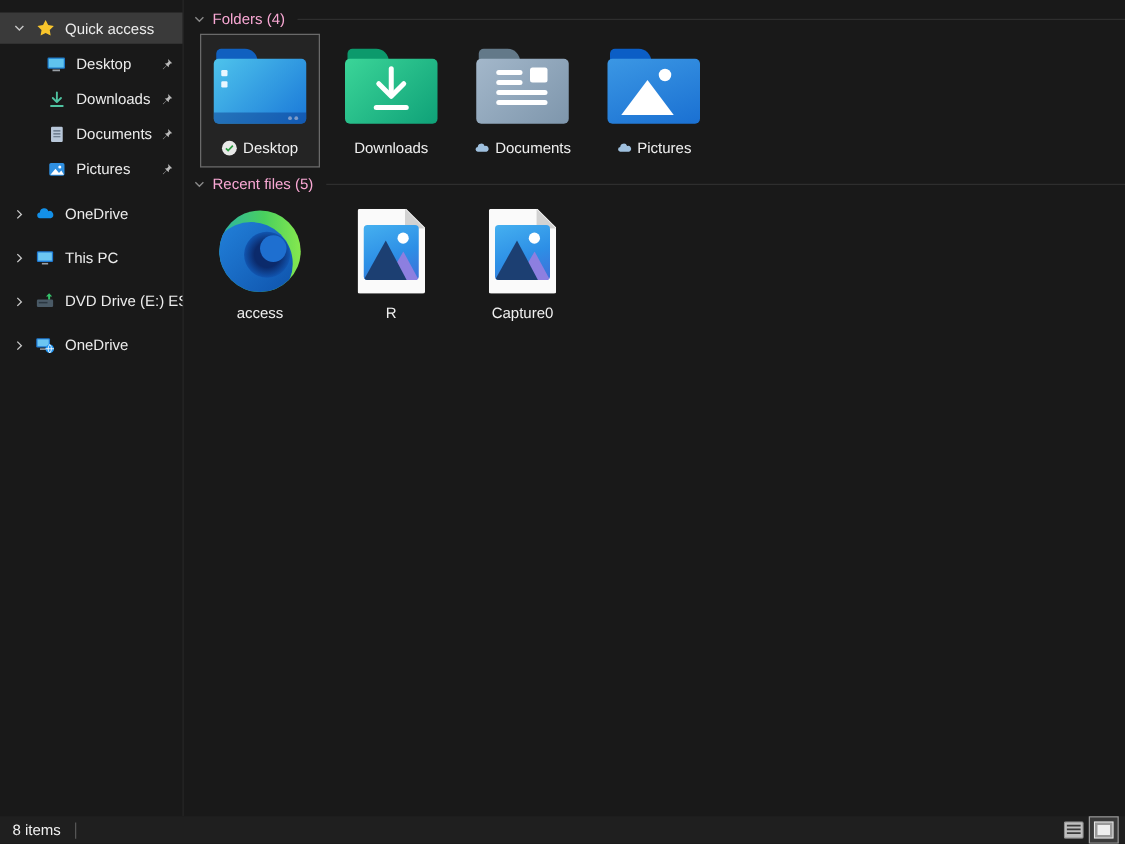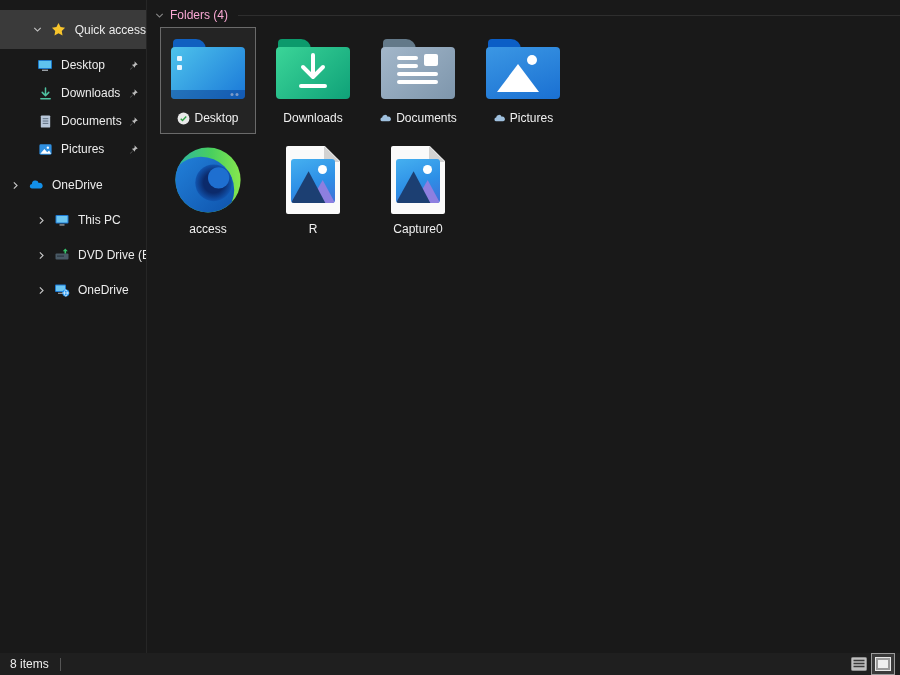--- a/index.html
+++ b/index.html
@@ -13,25 +13,25 @@
   }
   
   .sidebar {
     position:absolute; left:0; top:0; bottom:22px; width:147px;
     background:#191919; border-right:1px solid #262626;
   }
   .nav-item {
     height:28px; display:flex; align-items:center; cursor:default;
     padding-left:8px; white-space:nowrap; overflow:hidden;
   }
-  .nav-item.qa { height:39px; margin-top:10px; background:#3a3a3a;justify-content:flex-end; }
+  .nav-item.qa { height:25px; margin-top:10px; background:#3a3a3a; }
   .nav-item.child { padding-left:37px; margin-top:0; }
   .nav-item.qa-first-child { margin-top:2px; }
   .nav-item.mt8 { margin-top:8px; }
-  .nav-item.mt7 { margin-top:7px;margin-left:26px; }
+  .nav-item.mt7 { margin-top:7px; }
   .chev { width:14px; display:flex; align-items:center; justify-content:center; flex:0 0 14px; }
   .nav-ic { width:16px; height:16px; margin-left:6px; flex:0 0 16px; display:flex; align-items:center; justify-content:center; }
   .child .nav-ic { margin-left:0; }
   .nav-label { margin-left:8px; color:#ececec; }
   .pin { margin-left:auto; margin-right:7px; opacity:.85; display:flex; }
   
   .main { position:absolute; left:148px; right:0; top:0; bottom:22px; }
   .section-header { display:flex; align-items:center; height:16px; padding-left:4px; }
   .section-header.first { margin-top:7px; }
   .section-header.second { margin-top:5px; }
@@ -339,20 +339,29 @@
           <svg width="13" height="13" viewBox="0 0 16 16">
               <path d="M12.6 11.5H4.3a2.3 2.3 0 01-.4-4.6 3.5 3.5 0 016.8-1 2.85 2.85 0 011.9 5.6z" fill="#9fc0de"></path>
             </svg>
         </span>
         <span>Pictures</span>
       </div>
     </div>
 
   </div>
 
+  <div class="section-header second">
+    <span class="chev">
+      <svg width="11" height="11" viewBox="0 0 12 12">
+          <path d="M2.5 4.2L6 7.7l3.5-3.5" stroke="#8a8a8a" stroke-width="1.2" fill="none"></path>
+        </svg>
+    </span>
+    <span class="section-title">Recent files (5)</span>
+    <div class="rule"></div>
+  </div>
 
   <div class="grid">
 
     <div class="tile">
       <div class="tile-icon">
         <svg class="edge-wrap" viewBox="0 0 96 96">
           <defs>
             <linearGradient id="eg" x1="0" y1="0" x2="1" y2="0">
               <stop offset="0" stop-color="#2bb3a8"></stop>
                 <stop offset=".55" stop-color="#49cf5e"></stop>

